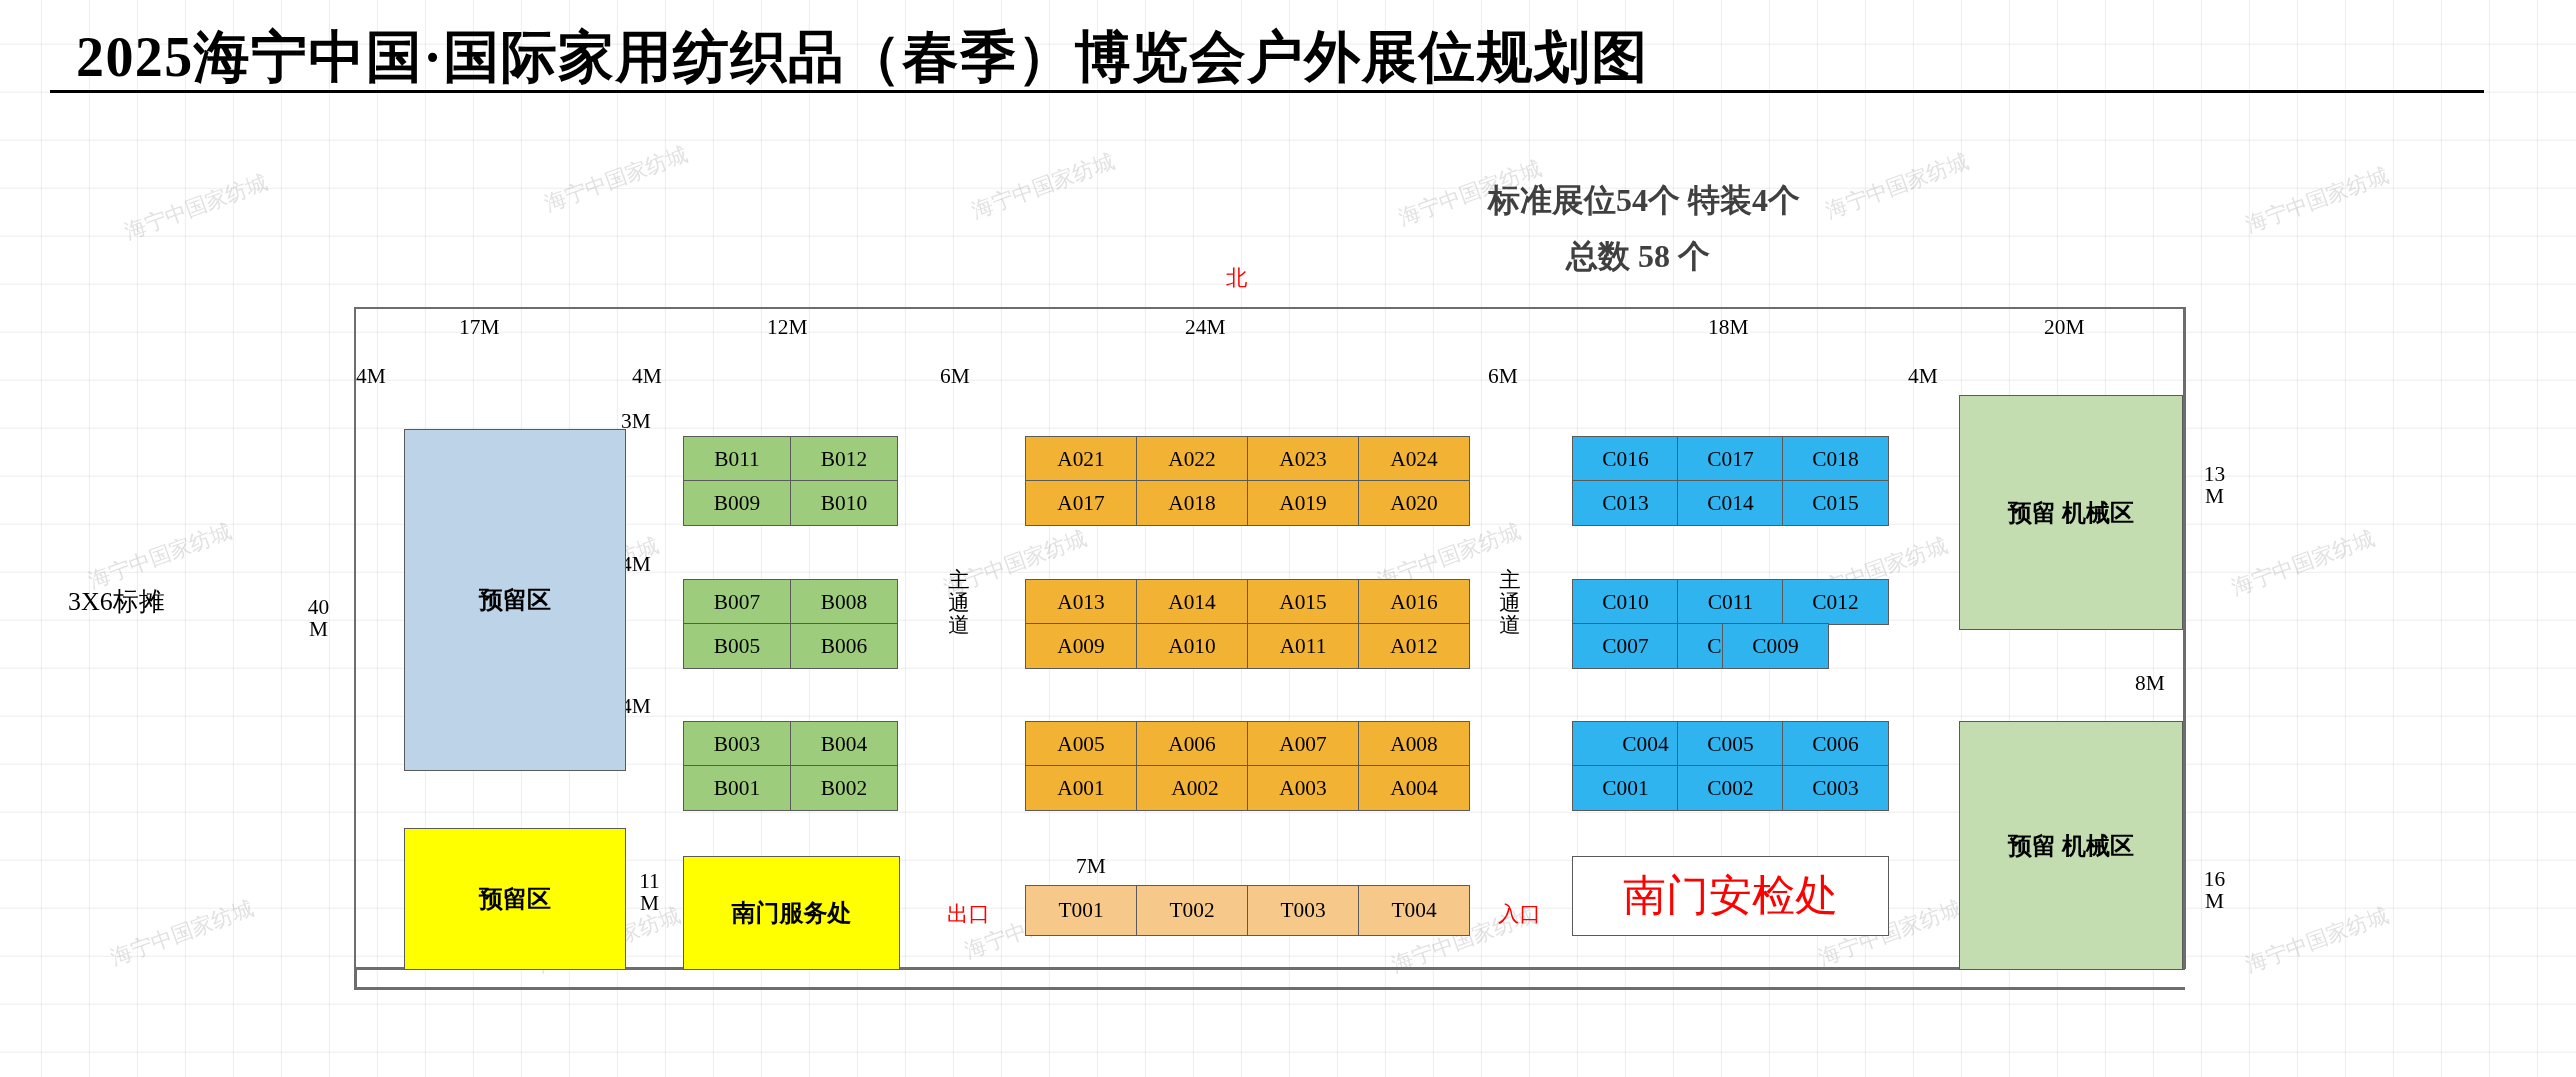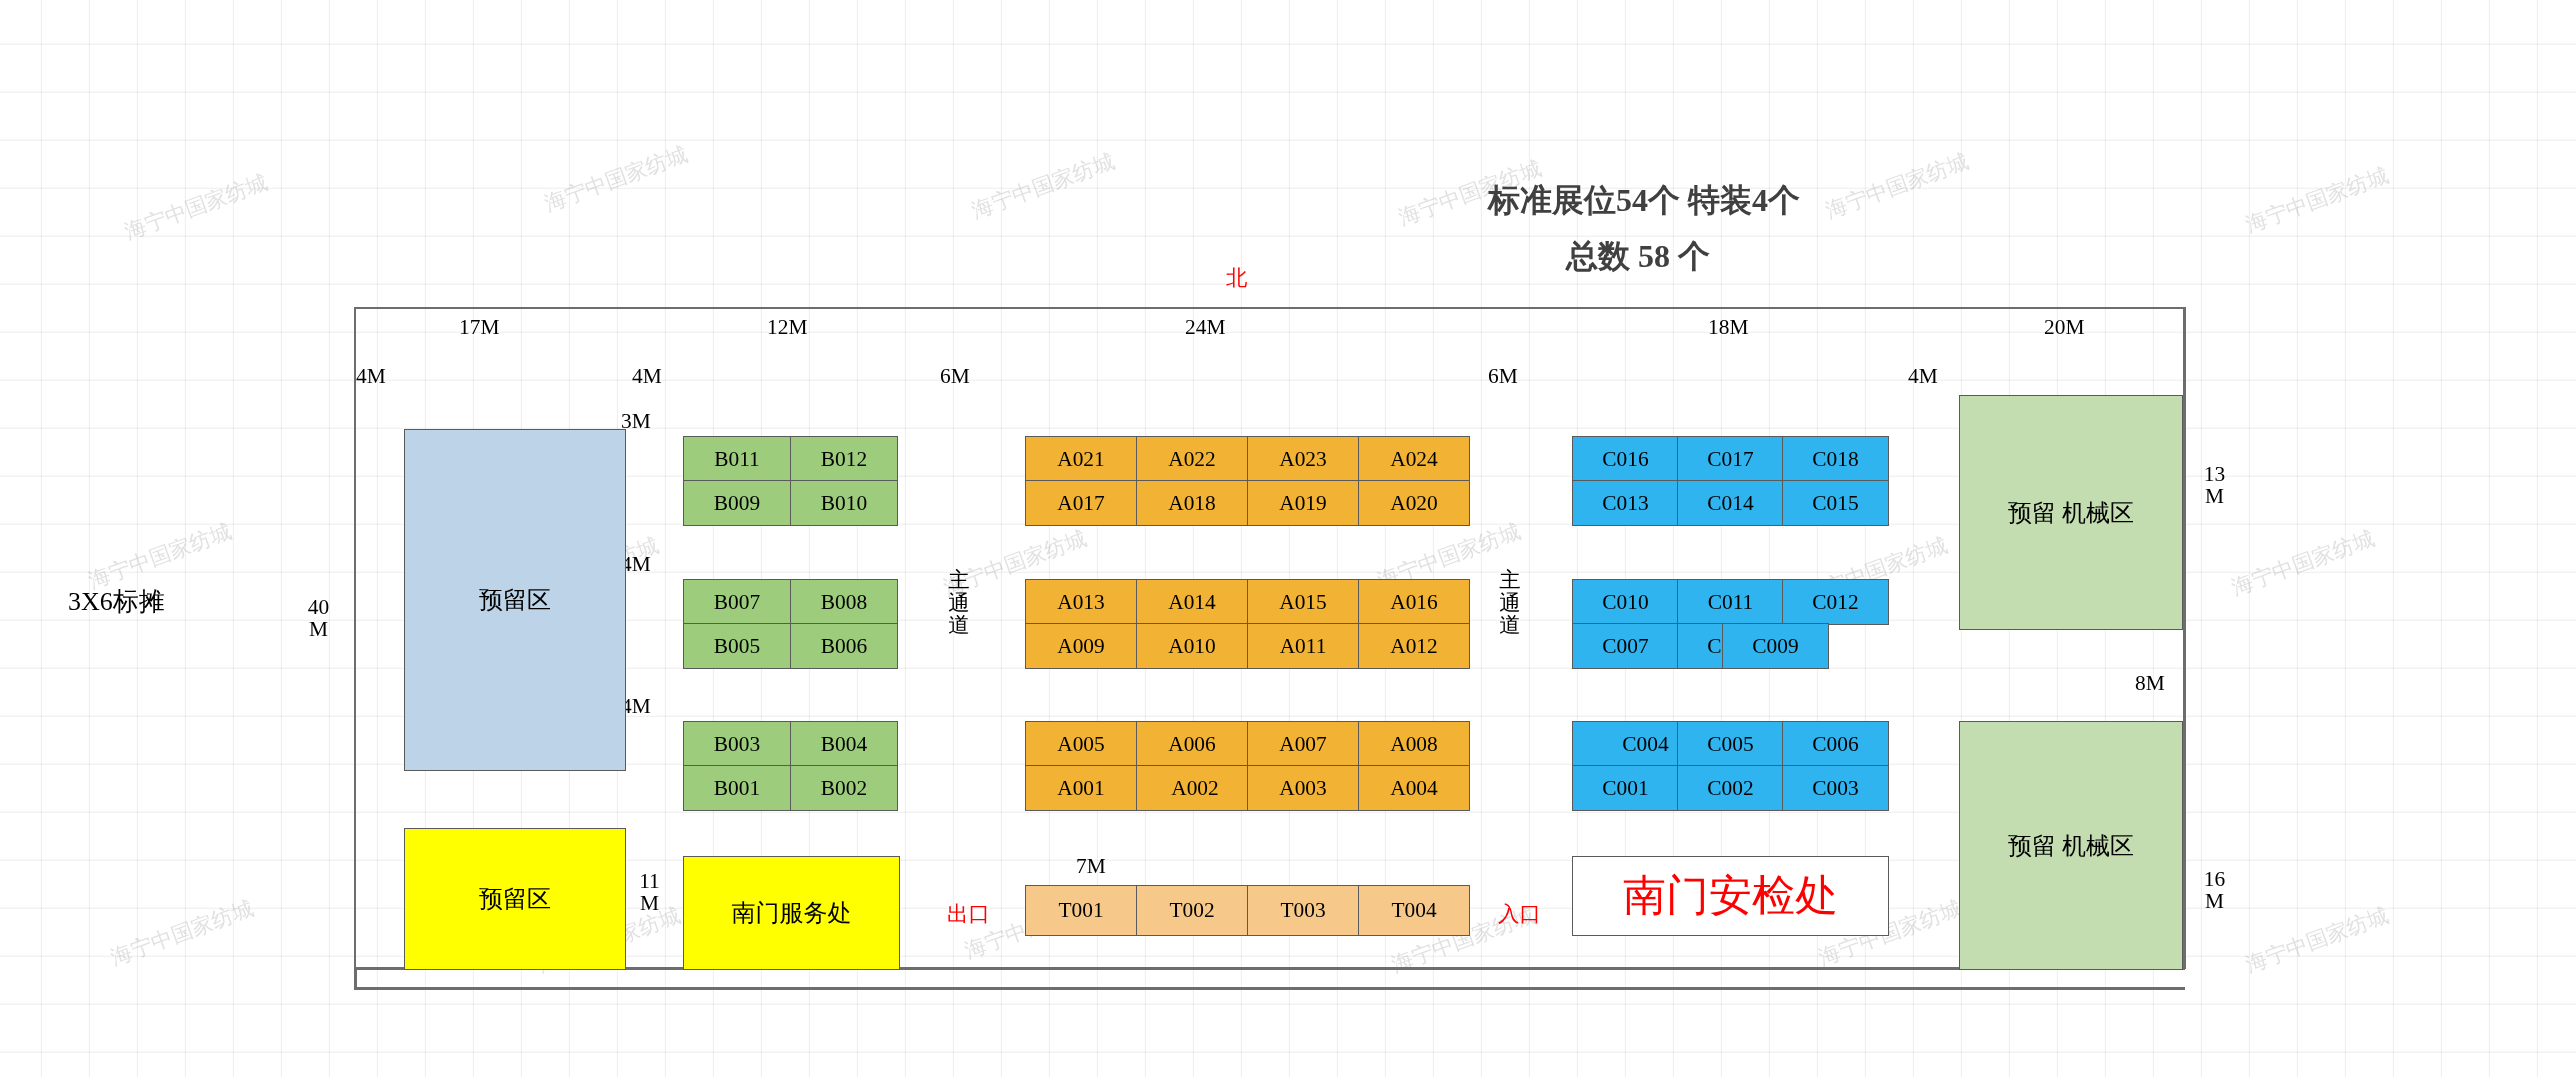--- a/index.html
+++ b/index.html
@@ -127,20 +127,21 @@
   .booth.tan    { background: #f6c98a; }
   .booth.lightblue { background: #bcd3e8; }
   .booth.yellow { background: #ffff00; }
   .booth.sage   { background: #c3dcb0; }
   .booth.white  { background: #ffffff; }
 
   .area-label {
     font-family: "Liberation Serif", serif;
     font-size: 24px;
     color: #000;
+    font-weight: bold;
   }
   .big-red {
     font-family: "Liberation Serif", serif;
     font-size: 43px;
     color: #ff0000;
     font-weight: normal;
   }
   .vert-text {
     position: absolute;
     font-family: "Liberation Serif", serif;
@@ -188,20 +189,23 @@
   <div class="wm" style="left:107px; top:918px;">海宁中国家纺城</div>
   <div class="wm" style="left:534px; top:925px;">海宁中国家纺城</div>
   <div class="wm" style="left:961px; top:911px;">海宁中国家纺城</div>
   <div class="wm" style="left:1388px; top:925px;">海宁中国家纺城</div>
   <div class="wm" style="left:1815px; top:918px;">海宁中国家纺城</div>
   <div class="wm" style="left:2242px; top:925px;">海宁中国家纺城</div>
 </div>
 
 <div id="stage">
 
+  <div id="title-bar">
+    <div id="title-text">2025海宁中国·国际家用纺织品（春季）博览会户外展位规划图</div>
+  </div>
 
   <div class="summary-line" style="left:1488px; top:179px;">标准展位54个  特装4个</div>
   <div class="summary-line" style="left:1566px; top:235px;">总数  58  个</div>
 
   <div class="red-label" style="left:1226px; top:263px;">北</div>
 
   <div class="dim-label" style="left:459px; top:315px;">17M</div>
   <div class="dim-label" style="left:767px; top:315px;">12M</div>
   <div class="dim-label" style="left:1185px; top:315px;">24M</div>
   <div class="dim-label" style="left:1708px; top:315px;">18M</div>

